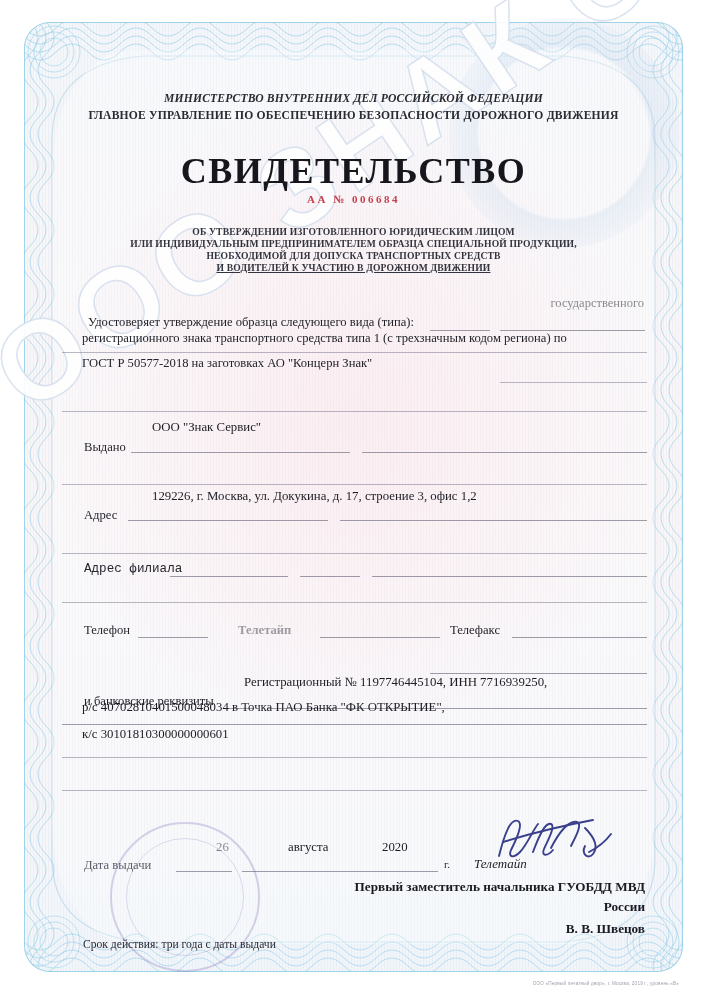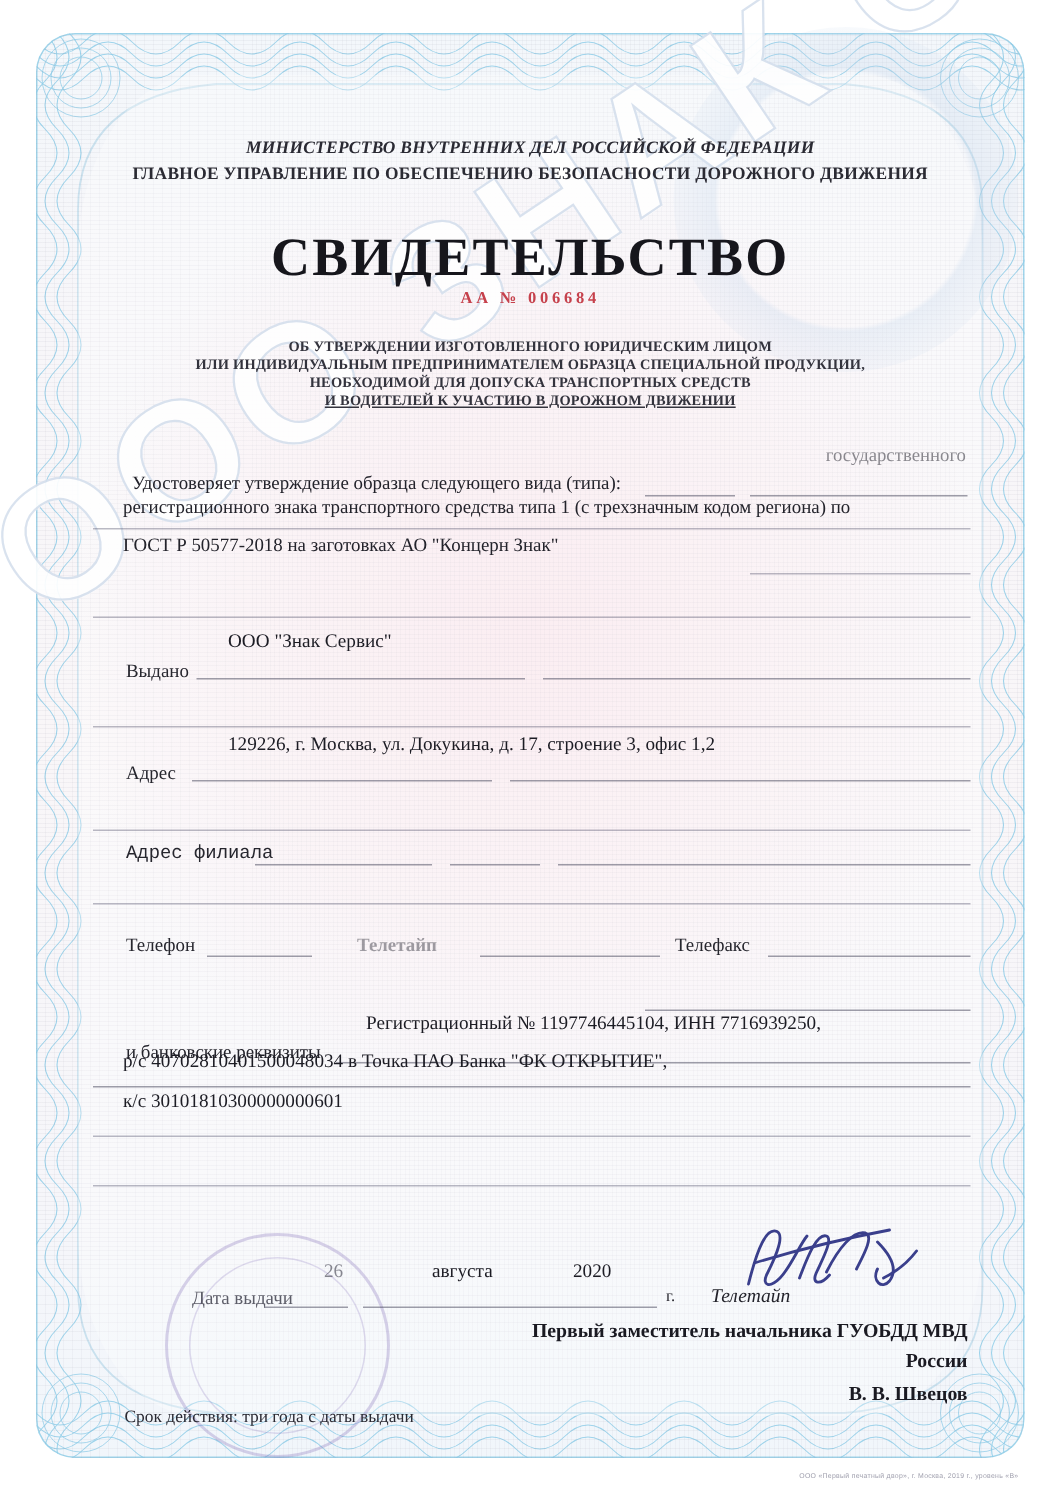--- a/index.html
+++ b/index.html
@@ -368,21 +368,21 @@
 
     <div class="rule soft" style="left:62px; top:757px; width:585px;"></div>
     <div class="rule soft" style="left:62px; top:790px; width:585px;"></div>
 
     <div class="stamp"></div>
 
     <div class="fieldval" style="left:216px; top:840px; color:rgba(40,40,55,0.55);">26</div>
     <div class="fieldval" style="left:288px; top:840px;">августа</div>
     <div class="fieldval" style="left:382px; top:840px;">2020</div>
 
-    <div class="fieldlabel" style="left:84px; top:858px; color:rgba(40,40,55,0.75);margin-left:44px;">Дата выдачи</div>
+    <div class="fieldlabel" style="left:84px; top:858px; color:rgba(40,40,55,0.75);">Дата выдачи</div>
     <div class="rule" style="left:176px; top:871px; width:56px;"></div>
     <div class="rule" style="left:242px; top:871px; width:196px;"></div>
     <div class="fieldlabel" style="left:444px; top:858px; font-size:11px;">г.</div>
 
     <div class="sig-label" style="left:474px; top:856px;">Телетайп</div>
 
     <div class="signature">
       <svg viewBox="0 0 130 58" xmlns="http://www.w3.org/2000/svg">
         <g fill="none" stroke="#3a3f8c" stroke-width="1.9" stroke-linecap="round">
           <path d="M10,44 C16,20 22,6 29,9 C35,12 26,30 22,38 C19,45 24,47 31,40 C38,33 44,18 49,12"></path>

